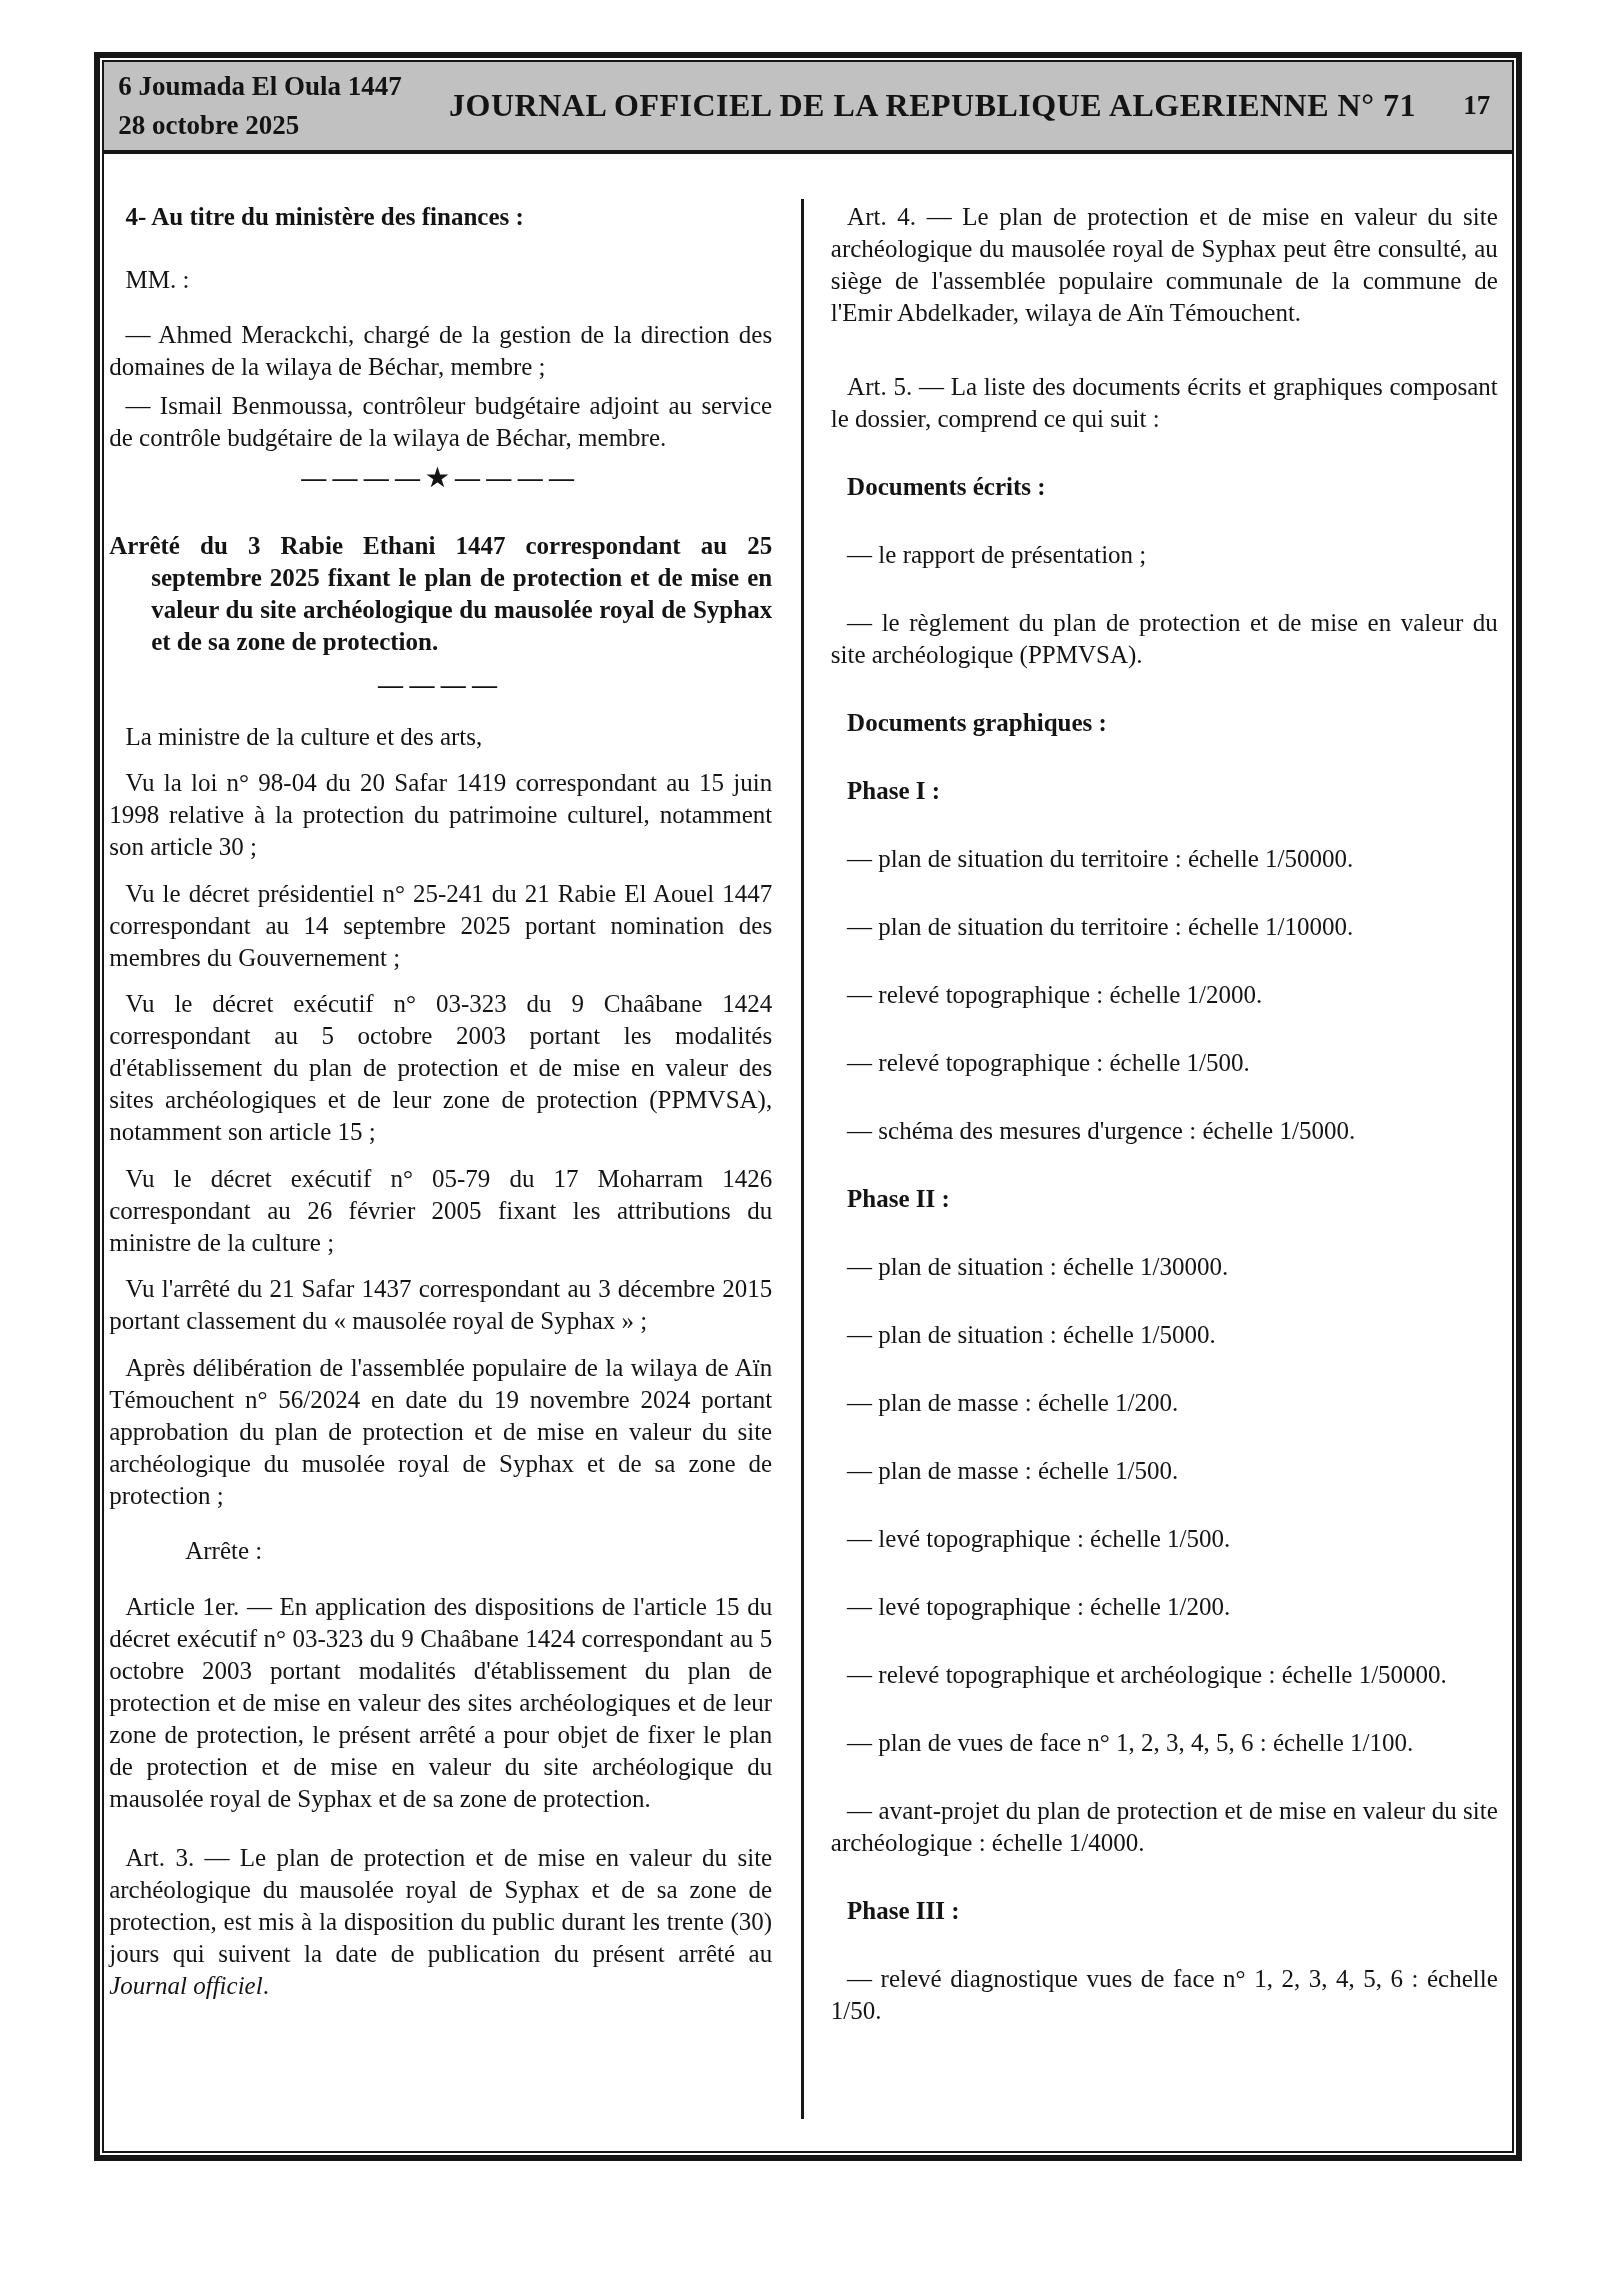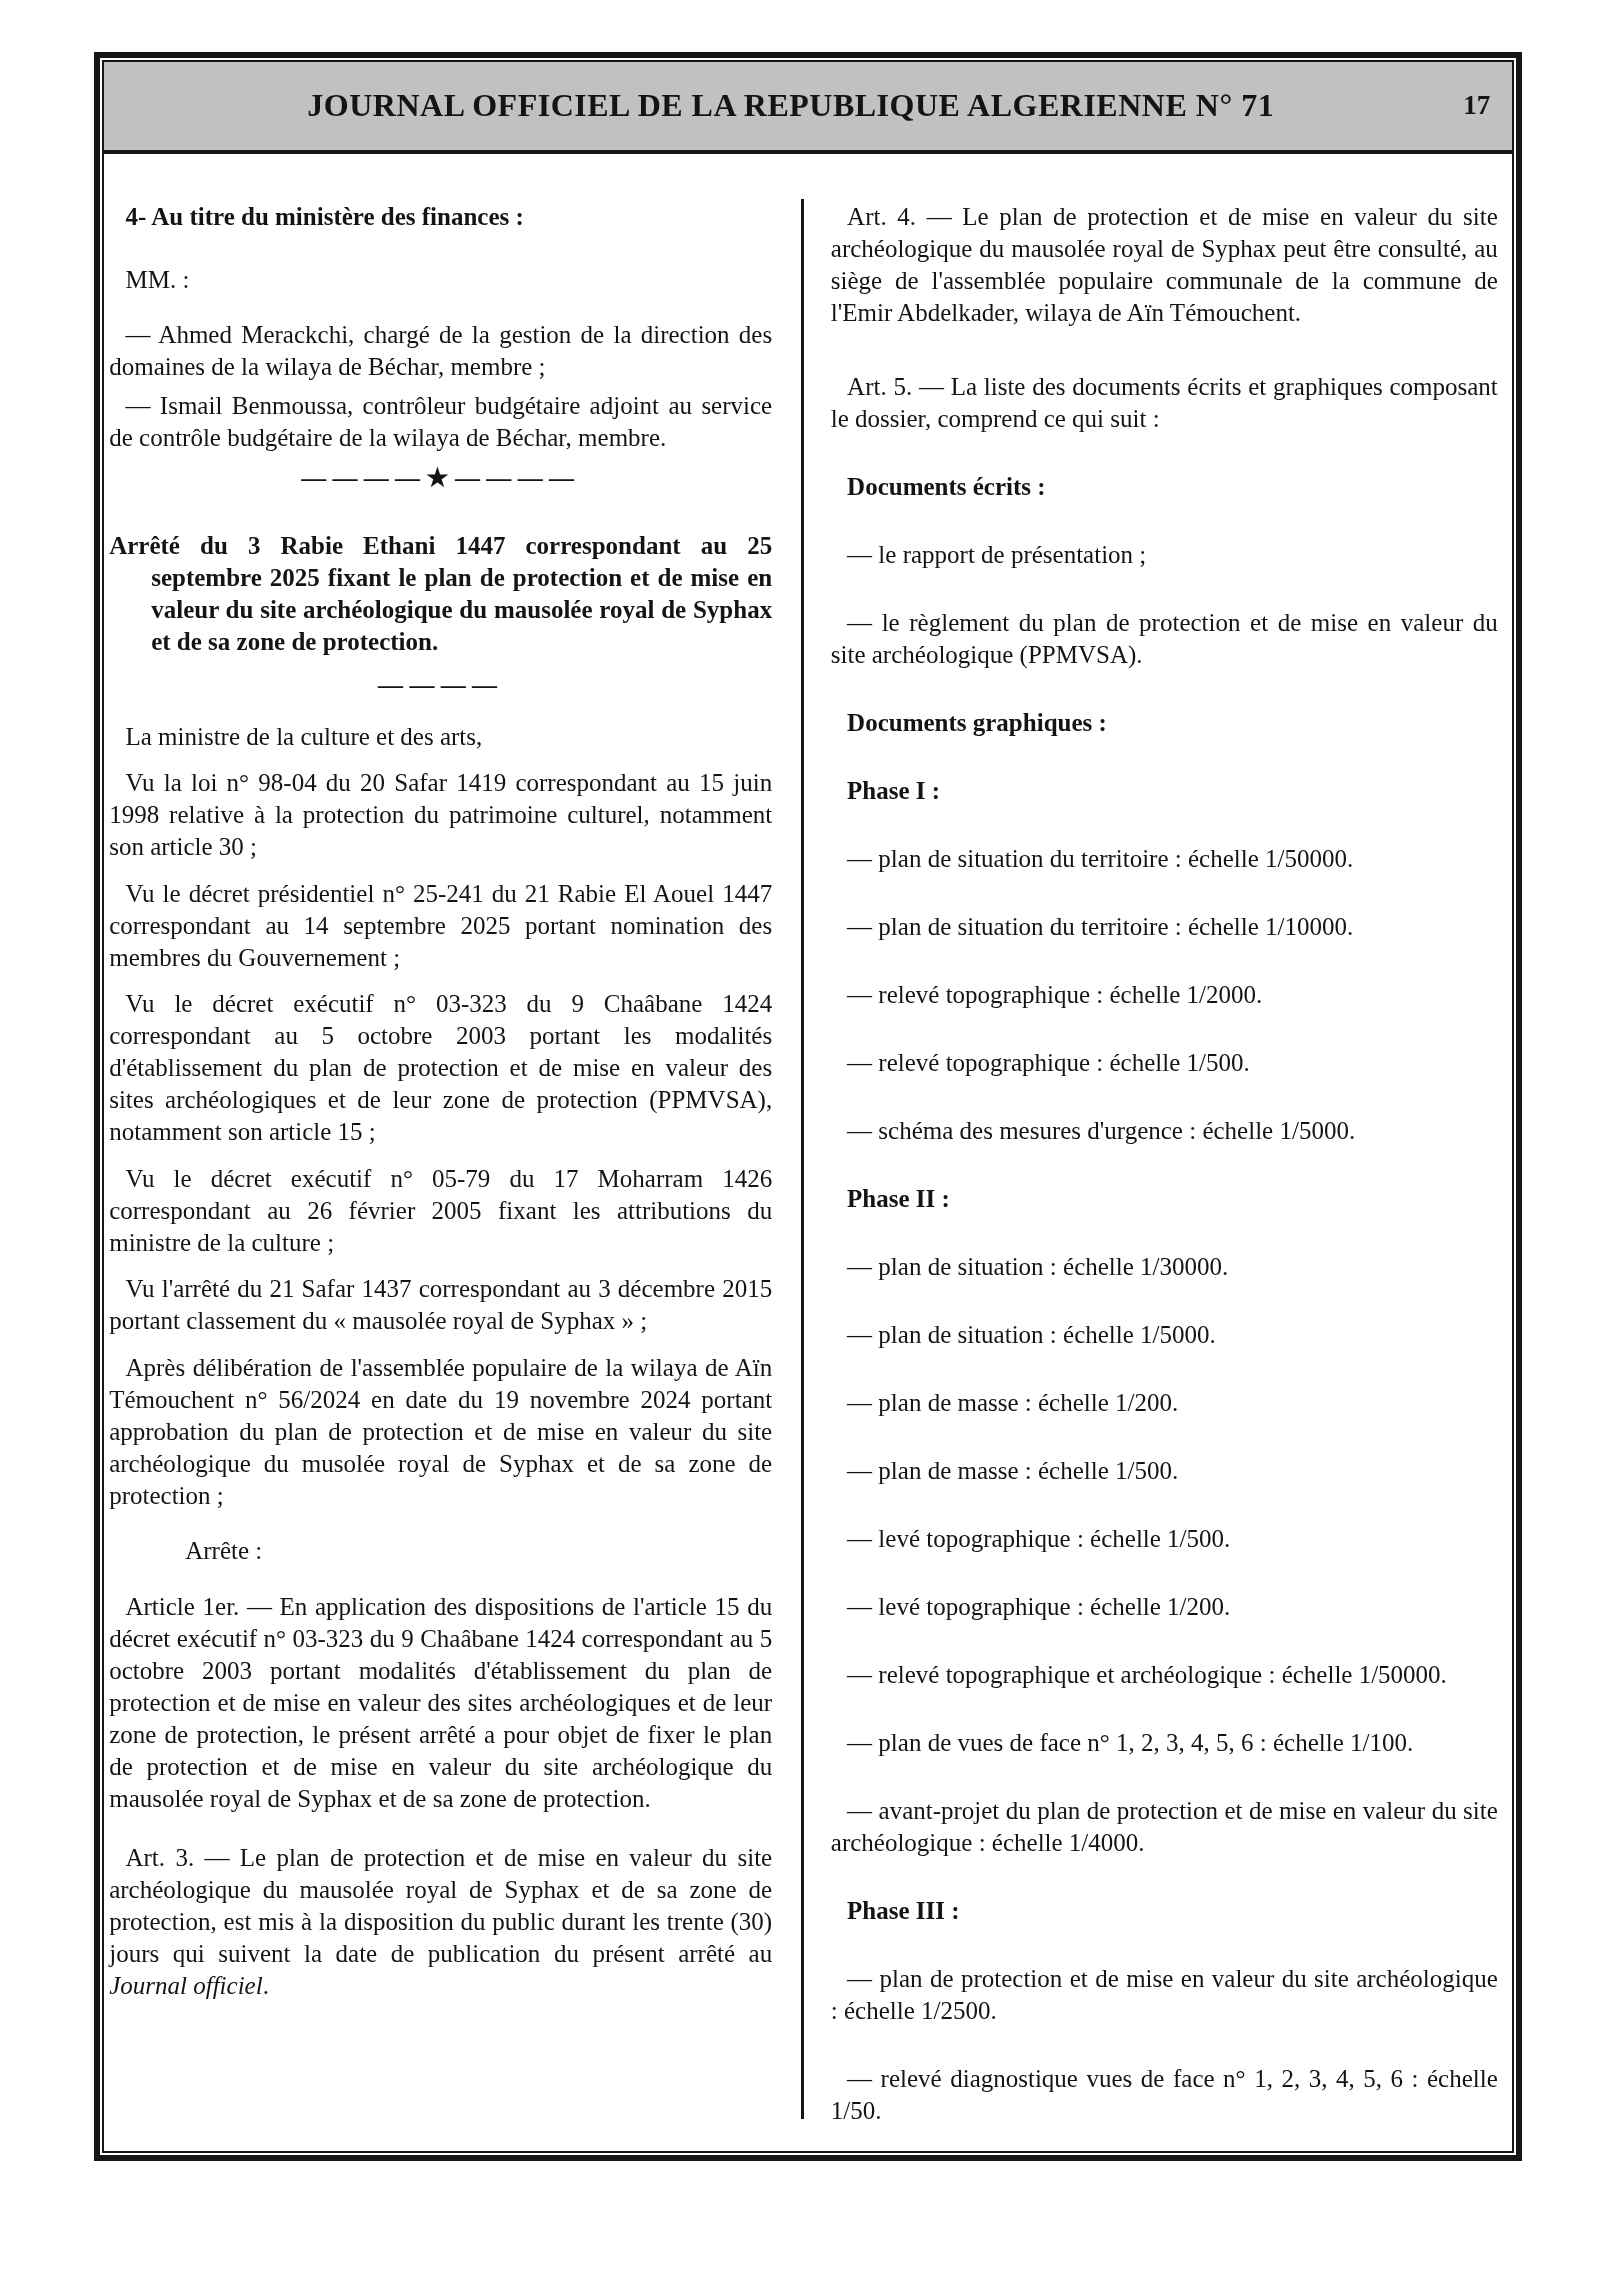--- a/index.html
+++ b/index.html
@@ -70,20 +70,24 @@
   .col-right p:last-child { margin-bottom: 0; }
   .it { font-style: italic; }
 </style>
 </head>
 <body>
 
 <div class="frame-outer">
   <div class="frame-inner">
 
     <div class="masthead">
+      <div class="masthead-dates">
+        <div>6 Joumada El Oula 1447</div>
+        <div>28 octobre 2025</div>
+      </div>
       <div class="masthead-title">JOURNAL OFFICIEL DE LA REPUBLIQUE ALGERIENNE N° 71</div>
       <div class="masthead-pageno">17</div>
     </div>
 
     <div class="content">
       <div class="col-divider"></div>
 
       <div class="col col-left">
         <p class="b mb-lg">4- Au titre du ministère des finances :</p>
         <p class="mb-md">MM. :</p>
@@ -121,20 +125,19 @@
         <p>— plan de situation : échelle 1/30000.</p>
         <p>— plan de situation : échelle 1/5000.</p>
         <p>— plan de masse : échelle 1/200.</p>
         <p>— plan de masse : échelle 1/500.</p>
         <p>— levé topographique : échelle 1/500.</p>
         <p>— levé topographique : échelle 1/200.</p>
         <p>— relevé topographique et archéologique : échelle 1/50000.</p>
         <p>— plan de vues de face n° 1, 2, 3, 4, 5, 6 : échelle 1/100.</p>
         <p>— avant-projet du plan de protection et de mise en valeur du site archéologique : échelle 1/4000.</p>
         <p class="b">Phase III :</p>
-        <p>— plan de protection et de mise en valeur du site archéologique : échelle 1/2500.</p>
         <p>— relevé diagnostique vues de face n° 1, 2, 3, 4, 5, 6 : échelle 1/50.</p>
       </div>
     </div>
 
   </div>
 </div>
 
 
 </body></html>

